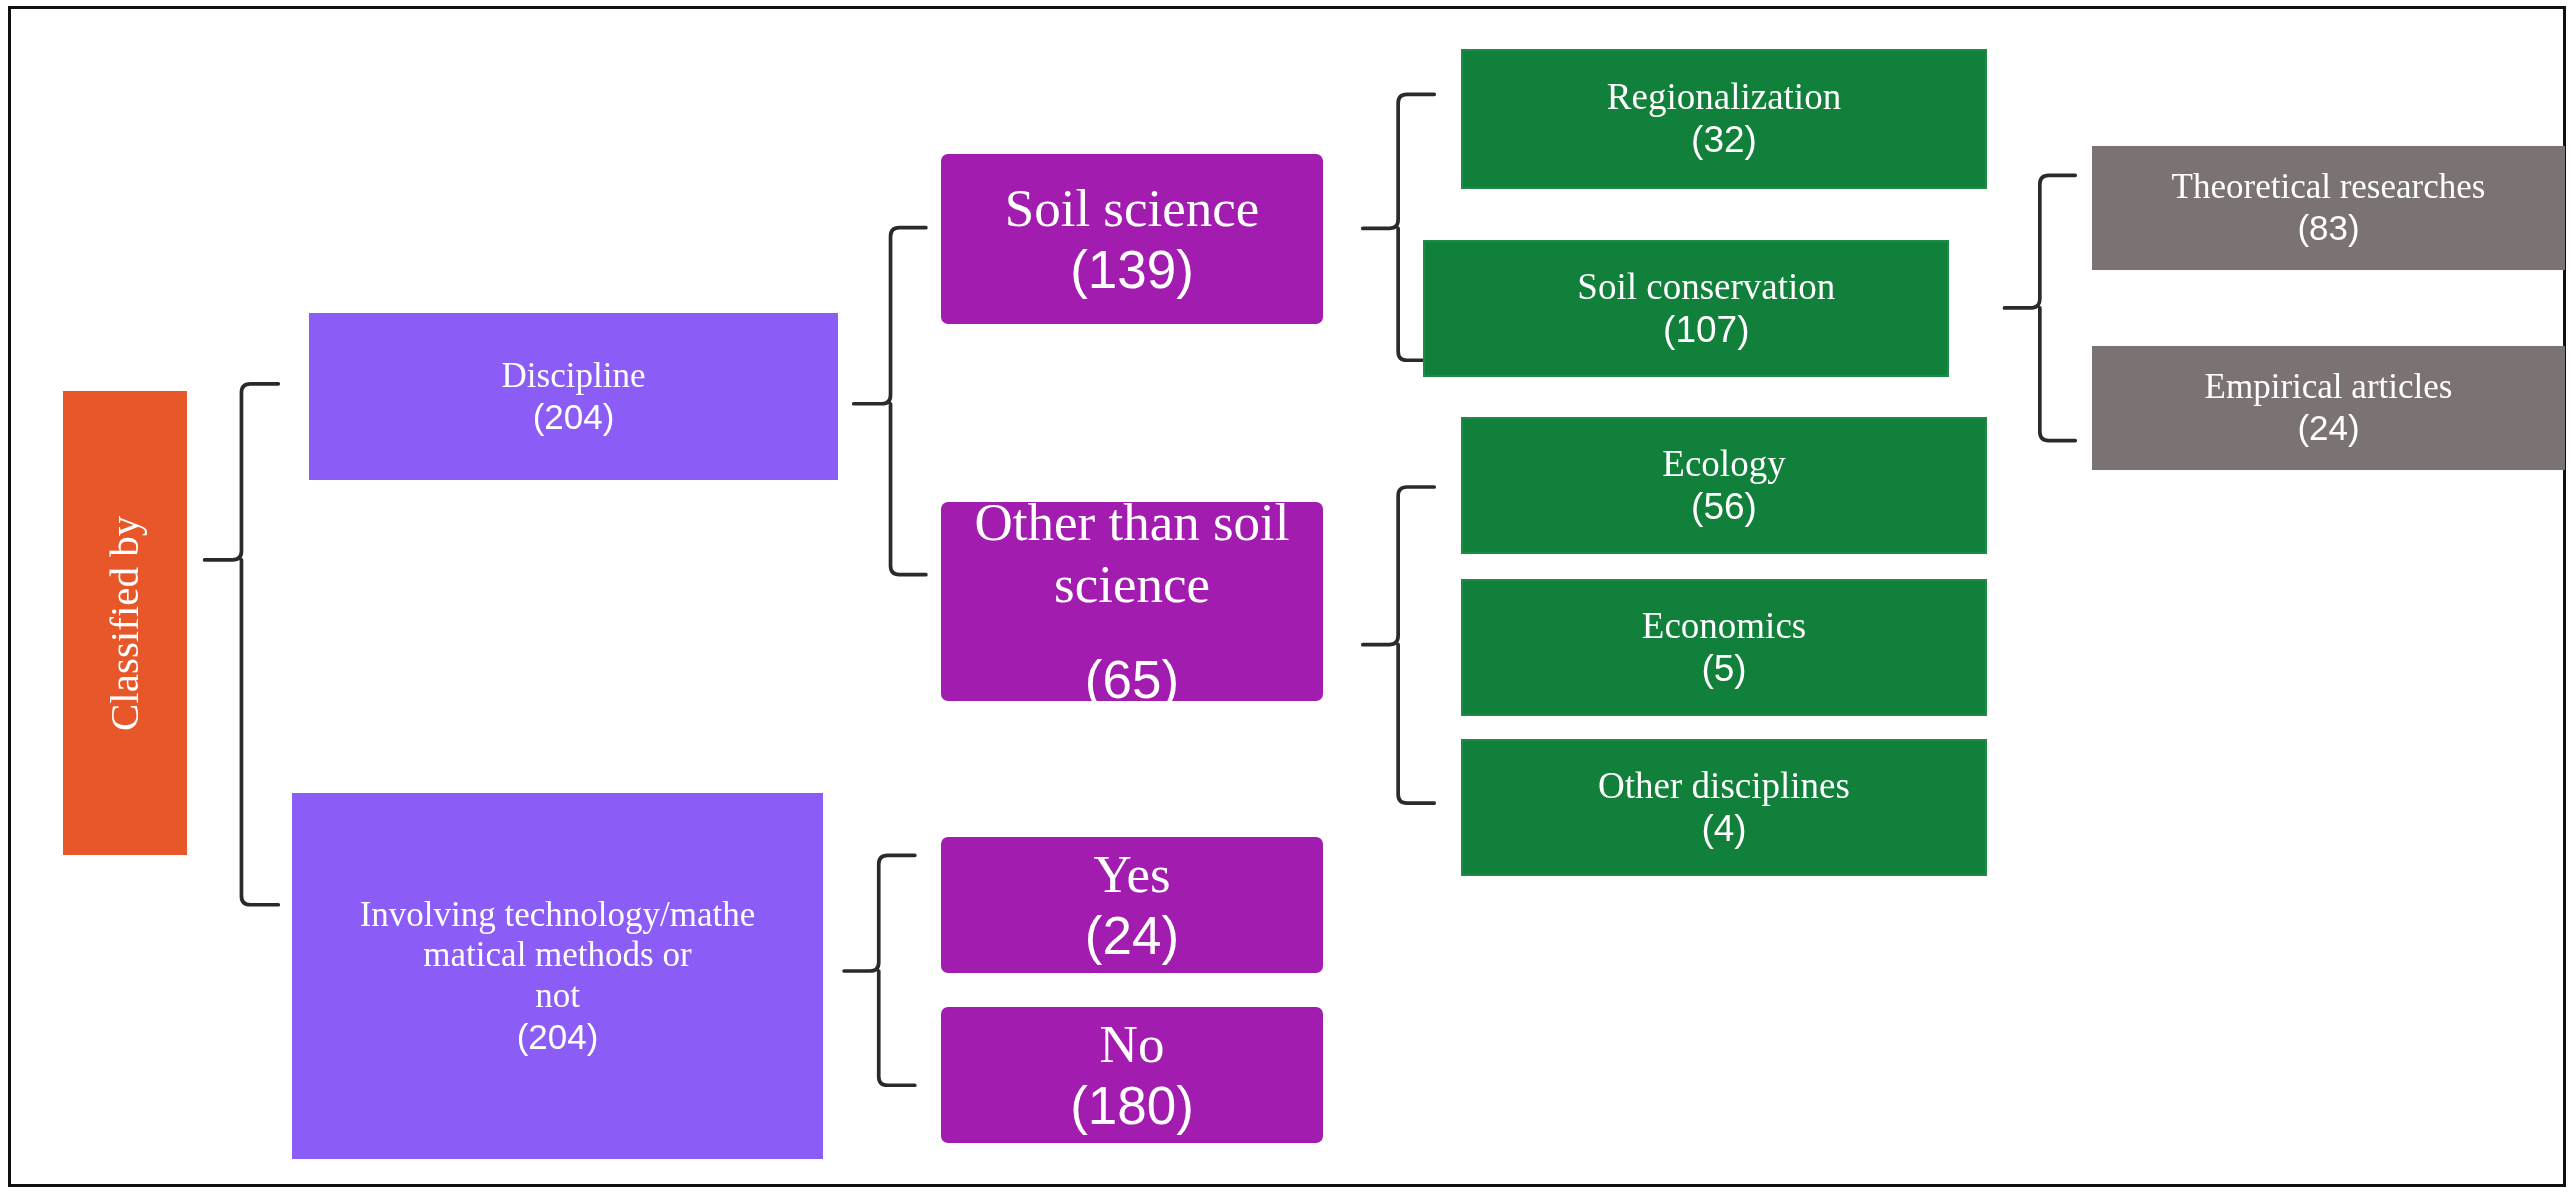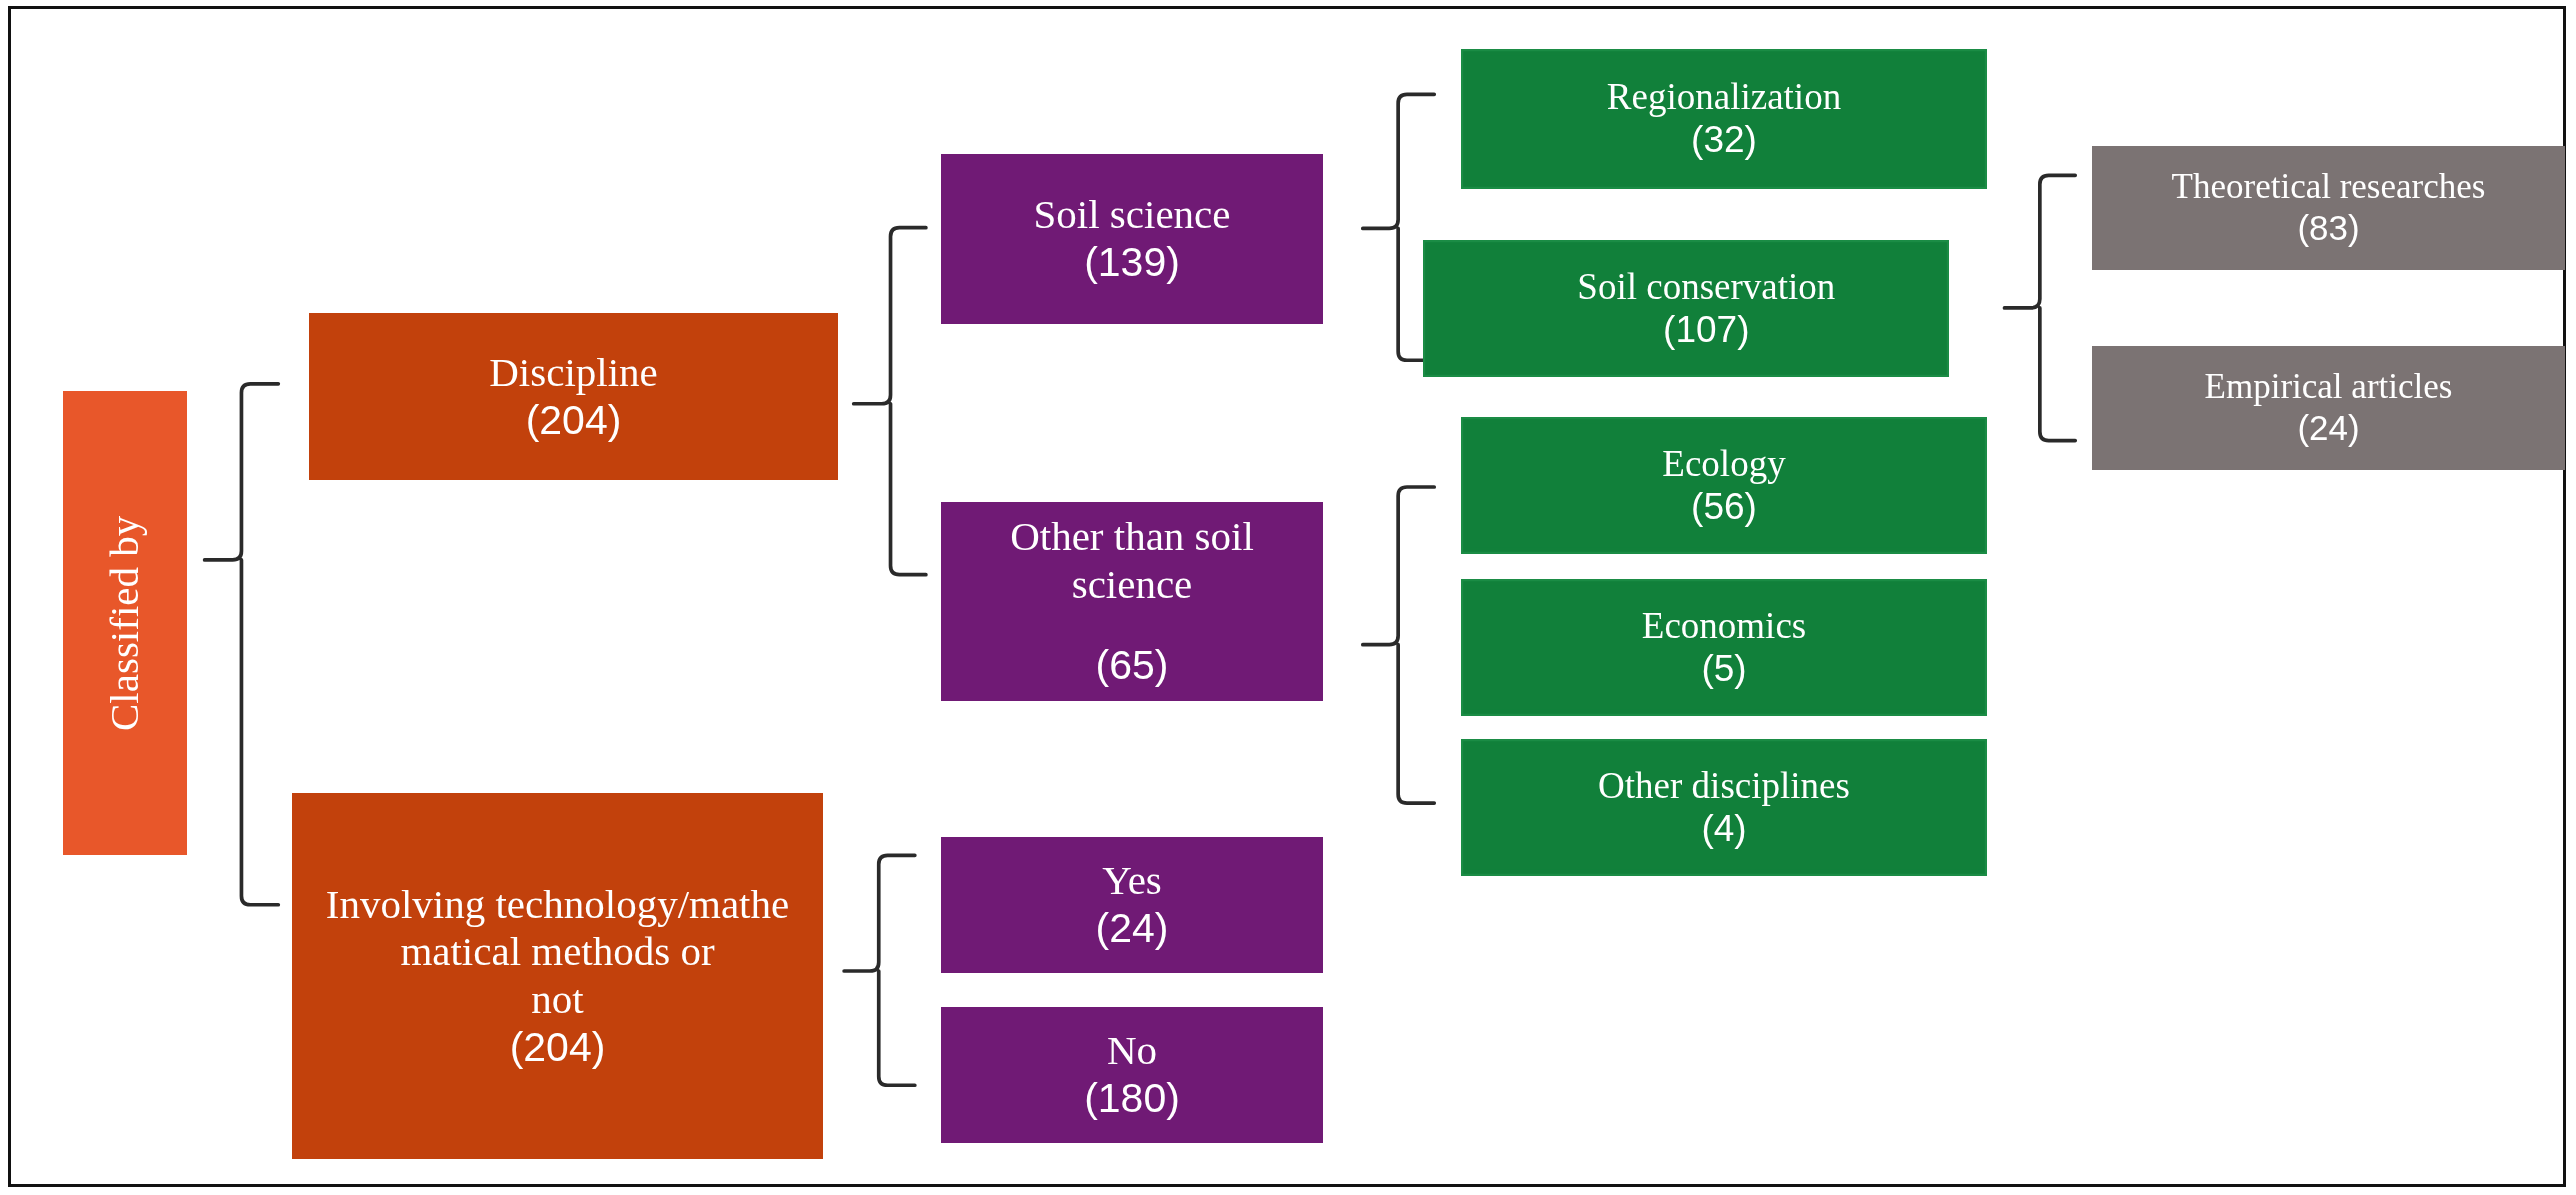--- a/index.html
+++ b/index.html
@@ -43,22 +43,22 @@
 
   .root {
     background: #E8572A;
     writing-mode: vertical-rl;
     transform: rotate(180deg);
     padding: 0;
     font-size: 41px;
   }
   .root .lbl { writing-mode: vertical-rl; }
 
-  .level1 { background: #c2410c; font-size: 41px; }
-  .level2 { background: #701a75; font-size: 41px; }
+  .level1 { background: #8b5cf6; font-size: 35px; }
+  .level2 { background: #a21caf; font-size: 53px; border-radius: 7px; }
   .level3 {
     background: #11803A;
     font-size: 37px;
     box-shadow: inset 0 0 0 2.2px #1B8C45, inset 0 0 0 6.6px #11803A;
   }
   .level4 { background: #7B7373; font-size: 35px; }
 
   svg.brackets {
     position: absolute;
     left: 0; top: 0;

